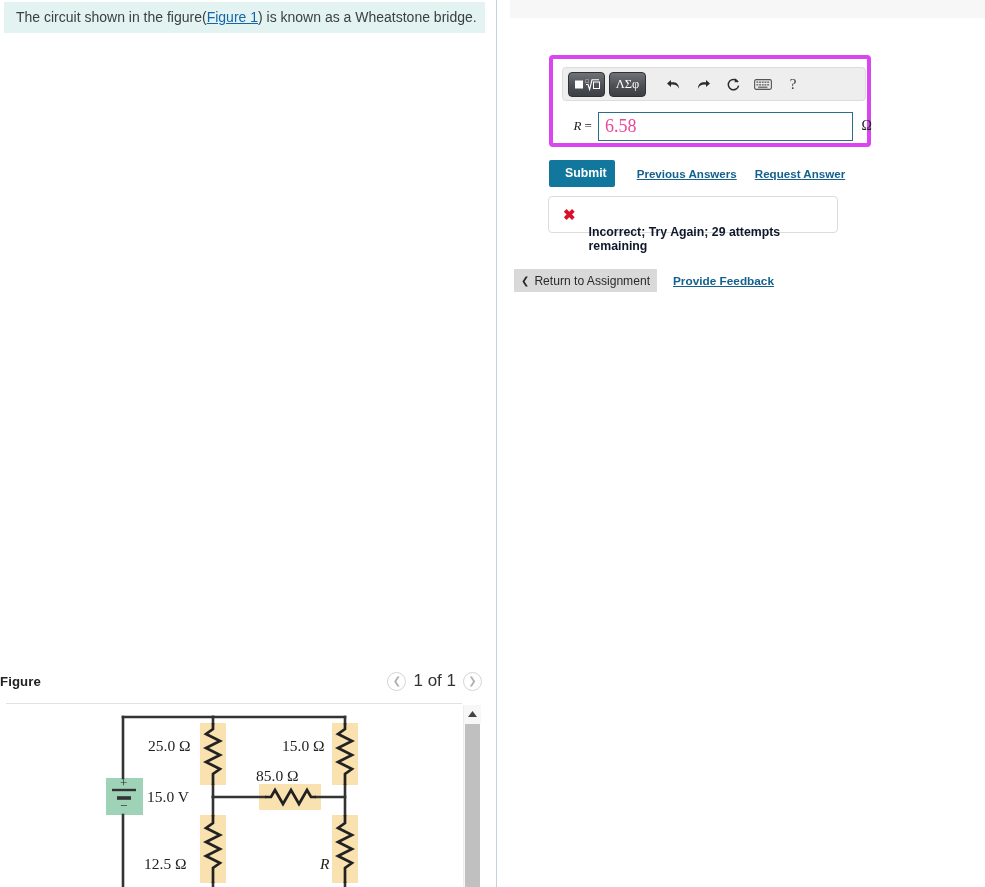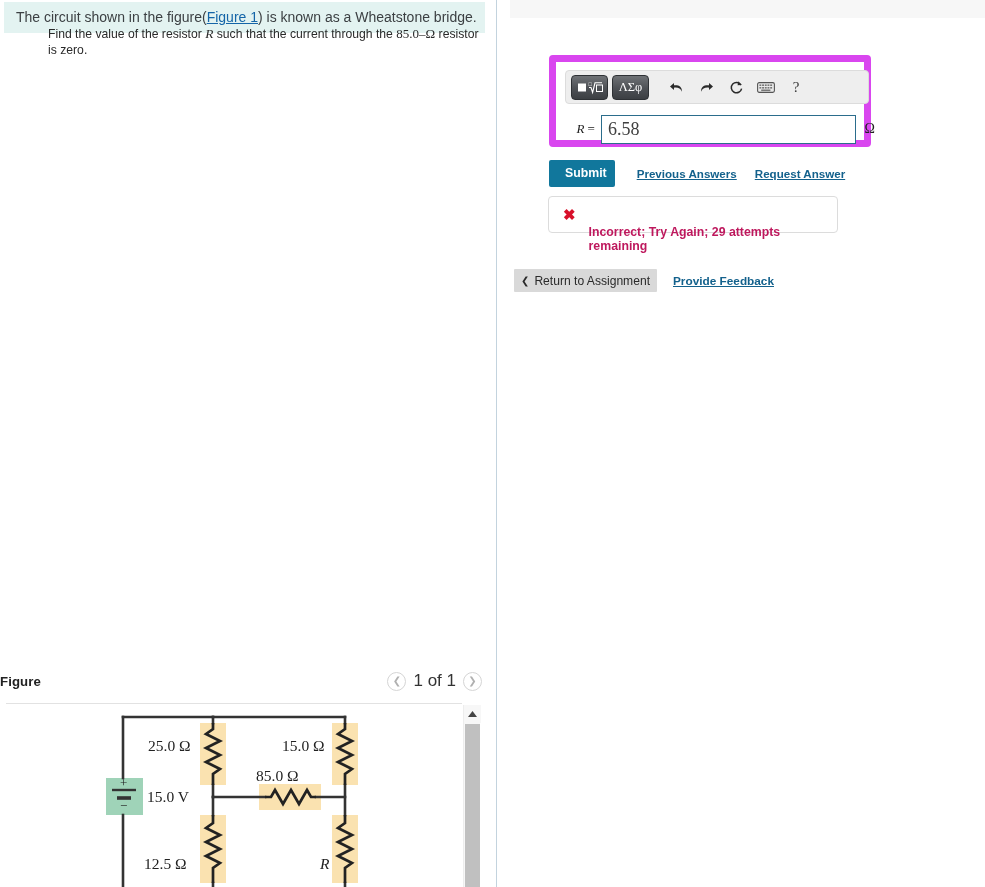--- a/index.html
+++ b/index.html
@@ -84,21 +84,21 @@
   .question-text {
     position:absolute; left: 48px; top: 26px; width: 440px;
     font-size: 12.2px; color:#2a2a2a; line-height: 16px;
   }
   .mvar { font-family:"Liberation Serif", serif; font-style:italic; font-size:13.4px; }
   .mnum { font-family:"Liberation Serif", serif; font-size:13px; }
 
   
   .answer-card {
     position:absolute; left: 549px; top: 55px; width: 322px; height: 92px;
-    background:#fff; border:7px solid #d946ef; border-radius:4px;
+    background:#fff; border:4px solid #d946ef; border-radius:4px;
   }
   .mathbar {
     position:absolute; left: 9px; top: 8px; width: 304px; height: 34px;
     background:#eeeeee; border:1px solid #dcdcdc; border-radius:4px;
     display:flex; align-items:center; padding-left:5px; gap:4px;
   }
   .mb-btn {
     width: 37px; height: 25px; border-radius:4px;
     background: linear-gradient(180deg,#6f7276 0%, #4d5055 55%, #3c3f43 100%);
     border:1px solid #2e3135;
@@ -119,21 +119,21 @@
     display:flex; align-items:center;
   }
   .ans-label {
     width: 36px; text-align:right; padding-right:6px;
     font-family:"Liberation Serif", serif; font-size:13px; color:#222;
   }
   .ans-label i { font-style:italic; }
   .ans-input {
     width: 255px; height: 29px;
     border:1.5px solid #2b6d8c; background:#fff; outline:none;
-    font-family:"Liberation Serif", serif; font-size:18px; color:#404040;
+    font-family:"Liberation Serif", serif; font-size:18px; color:#ec4899;
     padding: 0 6px;
   }
   .ans-unit {
     padding-left: 9px; font-family:"Liberation Serif", serif; font-size:14px; color:#222;
   }
 
   
   .submit-row { position:absolute; left:549px; top:160px; display:flex; align-items:center; }
   .submit-btn {
     background:#11779c; color:#fff; border:none;
@@ -147,21 +147,21 @@
   }
   .link-a.second { margin-left:18px; }
 
   
   .feedback-box {
     position:absolute; left: 548px; top: 196px; width: 290px; height: 37px;
     border:1px solid #dcdcdc; border-radius:4px; background:#fff;
     display:flex; align-items:center; padding-left: 14px;
   }
   .fb-x { color:#d8102a; font-size:15px; font-weight:bold; line-height:1; }
-  .fb-text { margin-left: 13px; font-size:12.3px; font-weight:bold; color:#be185d;margin-top:48px; }
+  .fb-text { margin-left: 13px; font-size:12.3px; font-weight:bold; color:#0f172a;margin-top:48px; }
 
   
   .return-btn {
     position:absolute; left: 514px; top: 269px; width:143px; height:23px;
     background:#d9d9d9; color:#2a2a2a; border:none;
     font-size:12.1px; display:flex; align-items:center; justify-content:center;
     gap:5px; border-radius:1px;
   }
   .chev { font-size:10px; }
   .provide-feedback {
@@ -261,23 +261,20 @@
           </svg>
       </div>
       <div class="sb-thumb"></div>
     </div>
   </div>
 
   <div class="right-panel">
     <div class="top-strip"></div>
   </div>
 
-  <div class="question-text">
-    <span>Find the value of the resistor </span><span class="mvar">R</span><span> such that the current through the </span><span class="mnum">85.0</span><span class="mnum">–</span><span class="mnum">Ω</span><span> resistor is zero.</span>
-  </div>
 
   <div class="answer-card">
     <div class="mathbar">
       <div class="mb-btn">
         <svg width="26" height="15" viewBox="0 0 26 15">
           <rect x="1" y="3.5" width="8" height="8" fill="#fff"></rect>
           <text x="11.5" y="5.5" font-size="5.5" fill="#fff" font-family="Liberation Serif, serif">□</text>
           <path d="M12 7.5 L14 7.5 L15.6 12.5 L18 2.8 L25 2.8" stroke="#fff" stroke-width="1.1" fill="none"></path>
           <rect x="19.5" y="5" width="6" height="6.5" fill="none" stroke="#fff" stroke-width="1"></rect>
         </svg>

